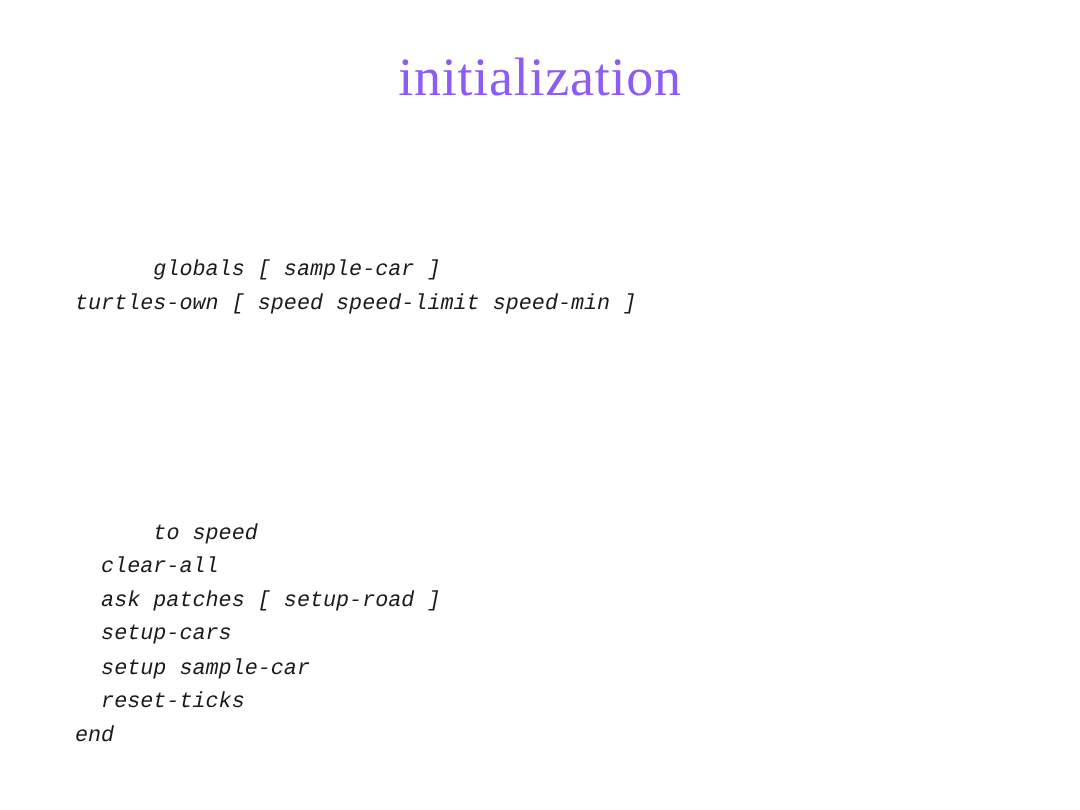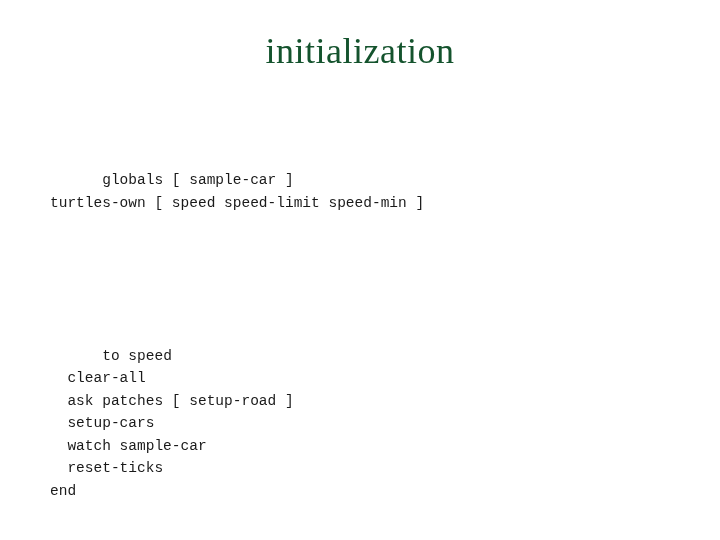--- a/index.html
+++ b/index.html
@@ -22,57 +22,58 @@
       padding: 20px 40px;
       display: flex;
       flex-direction: column;
       align-items: center;
     }
 
     .title {
       font-family: Georgia, 'Times New Roman', serif;
       font-size: 36px;
       font-weight: normal;
-      color: #14532d;
+      color: #8b5cf6;
       margin-bottom: 30px;
       margin-top: 10px;
       letter-spacing: 0.5px;
     }
 
     .code-block {
       width: 100%;
       font-family: 'Courier New', Courier, monospace;
       font-size: 14.5px;
       line-height: 1.55;
       color: #1a1a1a;
       white-space: pre;
       padding-left: 10px;
     }
 
     .code-section {
       margin-bottom: 18px;
+      font-style: italic;
     }
   </style>
 </head>
 <body>
 
 <div class="page-container">
   <h1 class="title">initialization</h1>
 
   <div class="code-block">
     <div class="code-section">
       <span>globals [ sample-car ]</span>
 <span>turtles-own [ speed speed-limit speed-min ]</span>
     </div>
 
     <div class="code-section">
       <span>to speed</span>
 <span>  clear-all</span>
 <span>  ask patches [ setup-road ]</span>
 <span>  setup-cars</span>
-<span>  watch sample-car</span>
+<span>  setup sample-car</span>
 <span>  reset-ticks</span>
 <span>end</span>
     </div>
 
     
   </div>
 </div>
 
 </body></html>

